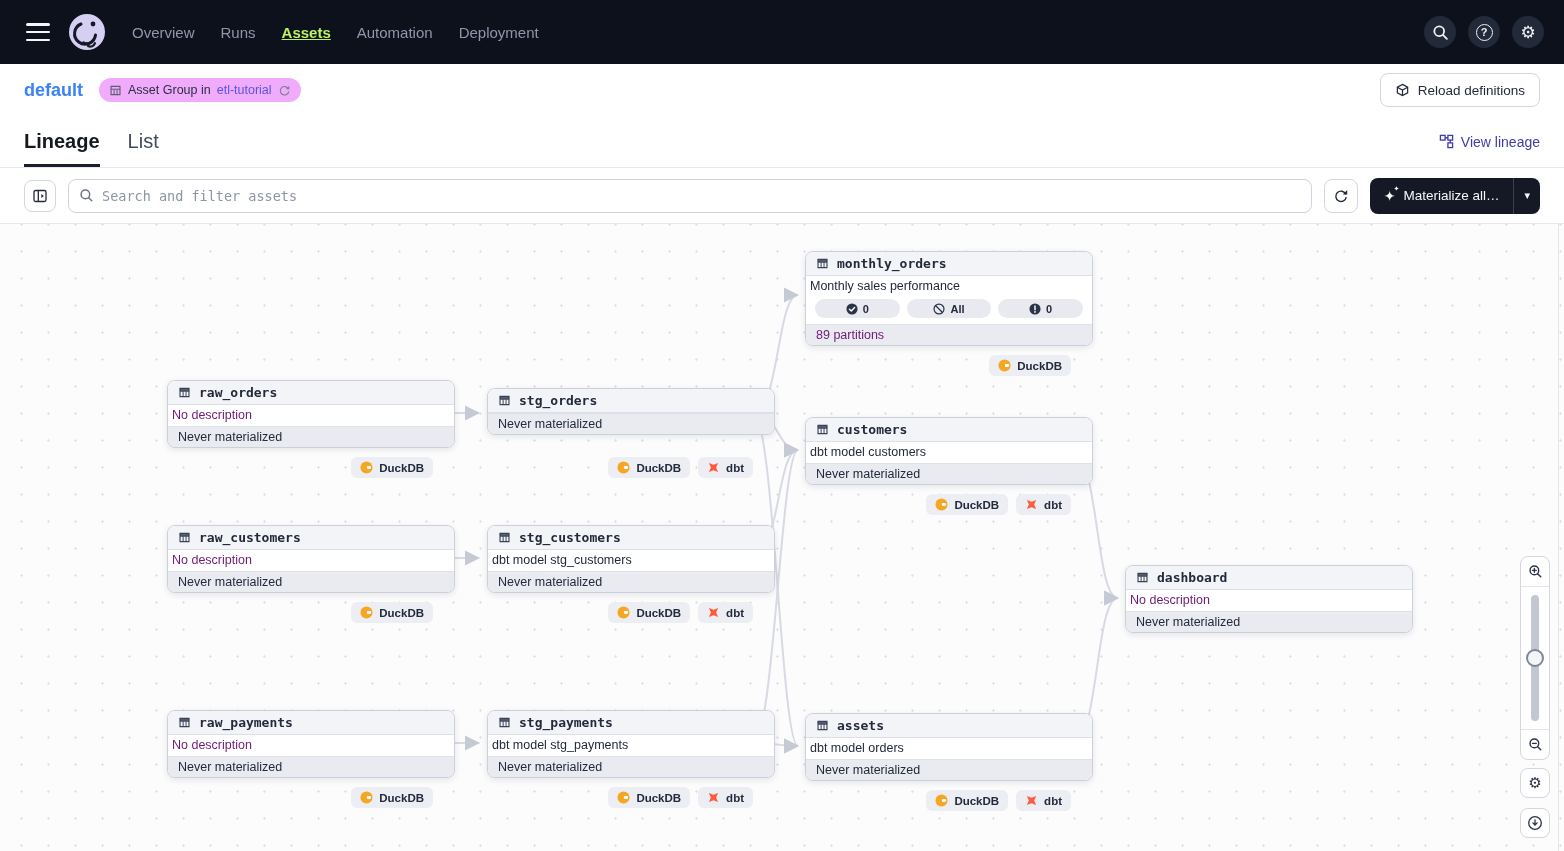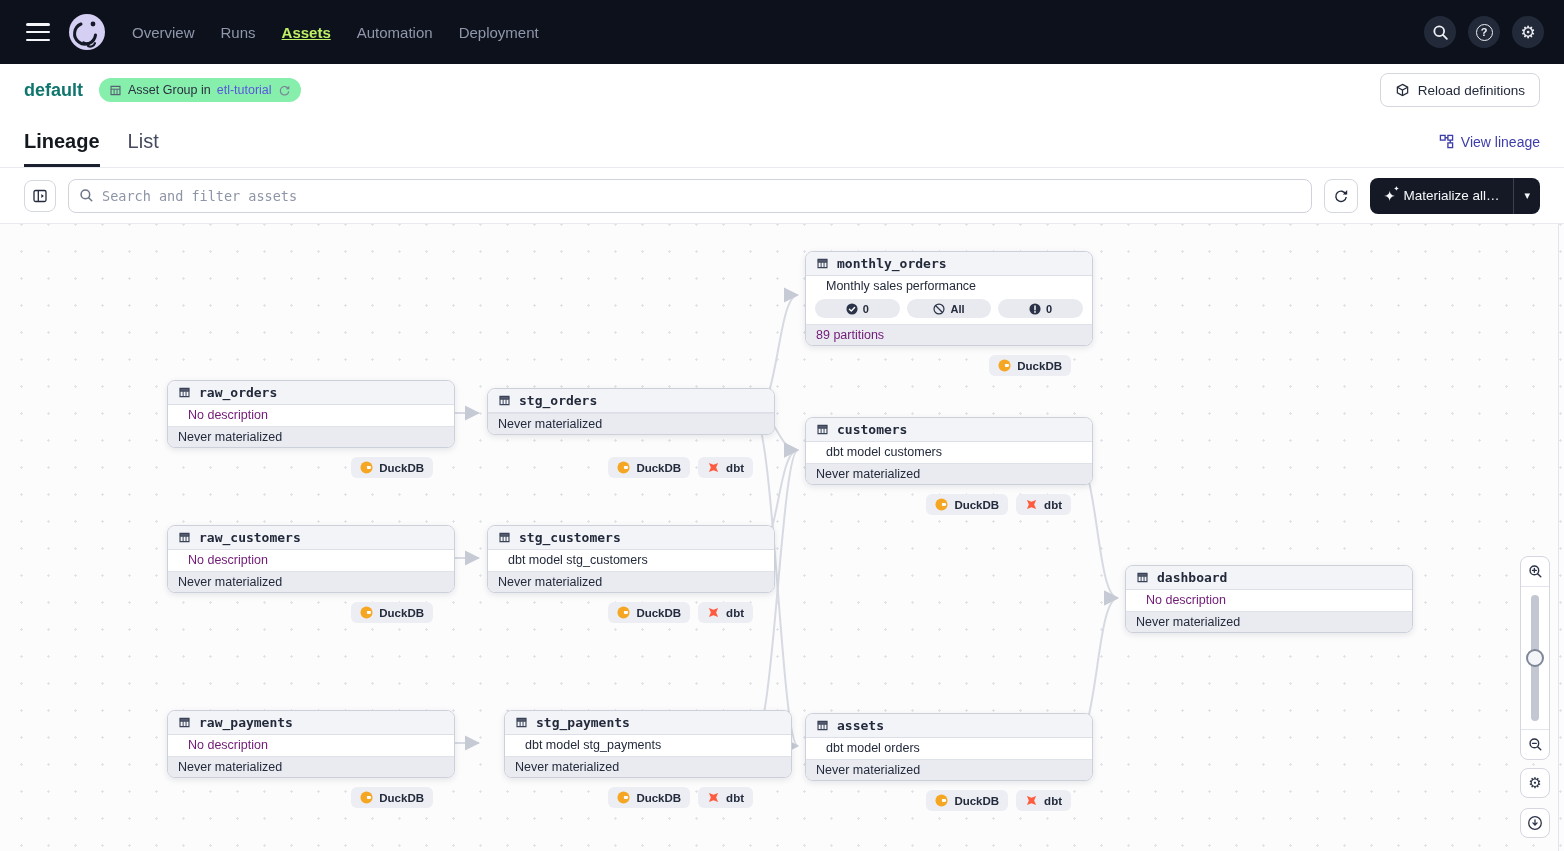--- a/index.html
+++ b/index.html
@@ -15,22 +15,22 @@
   .nav-items { display:flex; gap:26px; align-items:flex-start; }
   .nav-item { color:#8f97ab; font-size:15px; cursor:pointer; }
   .nav-item.active { color:#bef264; font-weight:700;text-decoration:underline; }
   .nav-right { margin-left:auto; display:flex; gap:12px; align-items:center; }
   .nav-icon-btn { width:32px; height:32px; border-radius:50%; background:#222a3a; display:flex; align-items:center; justify-content:center; cursor:pointer; }
   .help-circle { width:17px; height:17px; border:1.6px solid #eef0f5; border-radius:50%; display:flex; align-items:center; justify-content:center; font-size:11px; font-weight:700; color:#eef0f5; }
   .gear-glyph { color:#eef0f5; font-size:17px; line-height:1; }
 
   
   .page-header { height:52px; display:flex; align-items:center; padding:0 24px; background:#fff; }
-  .page-title { font-size:18px; font-weight:700; color:#0f766e; }
-  .group-badge { margin-left:16px; height:24px; display:flex; align-items:center; gap:6px; background:#86efac; border-radius:12px; padding:0 10px; font-size:12.5px; color:#2a3040; }
+  .page-title { font-size:18px; font-weight:700; color:#3b82f6; }
+  .group-badge { margin-left:16px; height:24px; display:flex; align-items:center; gap:6px; background:#f0abfc; border-radius:12px; padding:0 10px; font-size:12.5px; color:#2a3040; }
   .group-badge a { color:#5a55dd; text-decoration:none; cursor:pointer;text-align:center; }
   .reload-btn { margin-left:auto; height:34px; display:flex; align-items:center; gap:8px; background:#fff; border:1px solid #d4d7de; border-radius:8px; padding:0 14px; font-size:13.5px; color:#232a3b; cursor:pointer; }
 
   
   .tabs-row { height:52px; display:flex; align-items:center; padding:0 24px; border-bottom:1px solid #e8eaef; background:#fff; }
   .tab { position:relative; height:100%; display:flex; align-items:center; margin-right:28px; font-size:20px; color:#454b5e; cursor:pointer; }
   .tab.active { color:#14181f; font-weight:700; }
   .tab.active::after { content:""; position:absolute; left:0; right:0; bottom:0; height:3px; background:#1b202e; }
   .view-lineage { margin-left:auto; display:flex; align-items:center; gap:7px; color:#3d3daa; font-size:14px; cursor:pointer; }
 
@@ -49,21 +49,21 @@
   
   .canvas { position:absolute; left:0; top:224px; width:1564px; height:627px;
     background-color:#fcfcfd;
     background-image:radial-gradient(circle, #e1e3e9 1.3px, transparent 1.4px);
     background-size:27px 27px; background-position:8px 14px; }
   .canvas-divider { position:absolute; right:5px; top:0; bottom:0; width:1px; background:#e3e5ea; }
   .edges { position:absolute; left:0; top:0; width:1564px; height:627px; }
 
   .node { position:absolute; width:288px; background:#fff; border:1px solid #ccd0db; border-radius:8px; box-shadow:0 2px 6px rgba(20,25,40,.10); color:#232a3b; cursor:pointer; }
   .node-header { display:flex; align-items:center; gap:8px; padding:4px 10px; background:#f3f4f8; border-bottom:1px solid #dcdfe7; border-radius:7px 7px 0 0; font-family:"DejaVu Sans Mono", monospace; font-weight:700; font-size:13px; }
-  .node-desc { padding:0 20px; height:21px; line-height:21px; font-size:12.5px; background:#fff; white-space:nowrap; overflow:hidden; }
+  .node-desc { padding:0 4px; height:21px; line-height:21px; font-size:12.5px; background:#fff; white-space:nowrap; overflow:hidden; }
   .muted { color:#701a75; }
   .node-pills { display:flex; gap:7px; padding:2px 9px 6px; background:#fff; }
   .pill { flex:1; display:flex; align-items:center; justify-content:center; gap:5px; background:#e8eaf0; border-radius:10px; height:19px; font-size:11px; font-weight:600; color:#232a3b; cursor:pointer; }
   .node-footer { padding:0 10px; height:21px; line-height:21px; font-size:12.5px; background:#e9ebf1; border-top:1px solid #dfe2e9; border-radius:0 0 7px 7px; }
   .node-tags { position:absolute; display:flex; gap:8px; justify-content:flex-end; }
   .tag { display:flex; align-items:center; gap:6px; background:#eceef3; border-radius:6px; height:21px; padding:0 9px; font-size:11.5px; font-weight:700; color:#232a3b; cursor:pointer; }
 
   
   .zoom-panel { position:absolute; left:1520px; top:332px; width:30px; height:204px; background:#fff; border:1px solid #d4d7df; border-radius:8px; display:flex; flex-direction:column; align-items:center; }
   .zoom-btn { width:100%; height:30px; display:flex; align-items:center; justify-content:center; cursor:pointer; color:#2b3348; }
@@ -452,21 +452,21 @@
             <span style="display:flex">
               <svg width="13" height="13" viewBox="0 0 14 14">
                 <circle cx="7" cy="7" r="6.5" fill="#F5A623"></circle>
                 <rect x="7" y="5.5" width="5" height="3" rx="1.5" fill="#fff"></rect>
                 <circle cx="5" cy="7" r="2.4" fill="#F5A623" stroke="#fff" stroke-width="0"></circle>
               </svg>
             </span>
             <span>DuckDB</span>
           </span>
         </div>
-        <div class="node" style="left: 504px; top: 486px;">
+        <div class="node" style="left: 487px; top: 486px;">
           <div class="node-header">
             <span style="display:flex">
               <svg width="13" height="13" viewBox="0 0 16 16">
                 <path fill="none" stroke="#3a4257" stroke-width="1.4" d="M2.5 3h11v10h-11z"></path>
                 <path stroke="#3a4257" stroke-width="1.2" fill="none" d="M2.5 6.4h11M6.3 6.4v6.6M9.9 6.4v6.6"></path>
                 <path fill="#3a4257" d="M2.2 3h11.6v3.4H2.2z" opacity="0.85"></path>
               </svg>
             </span>
             <span>stg_payments</span>
           </div>

